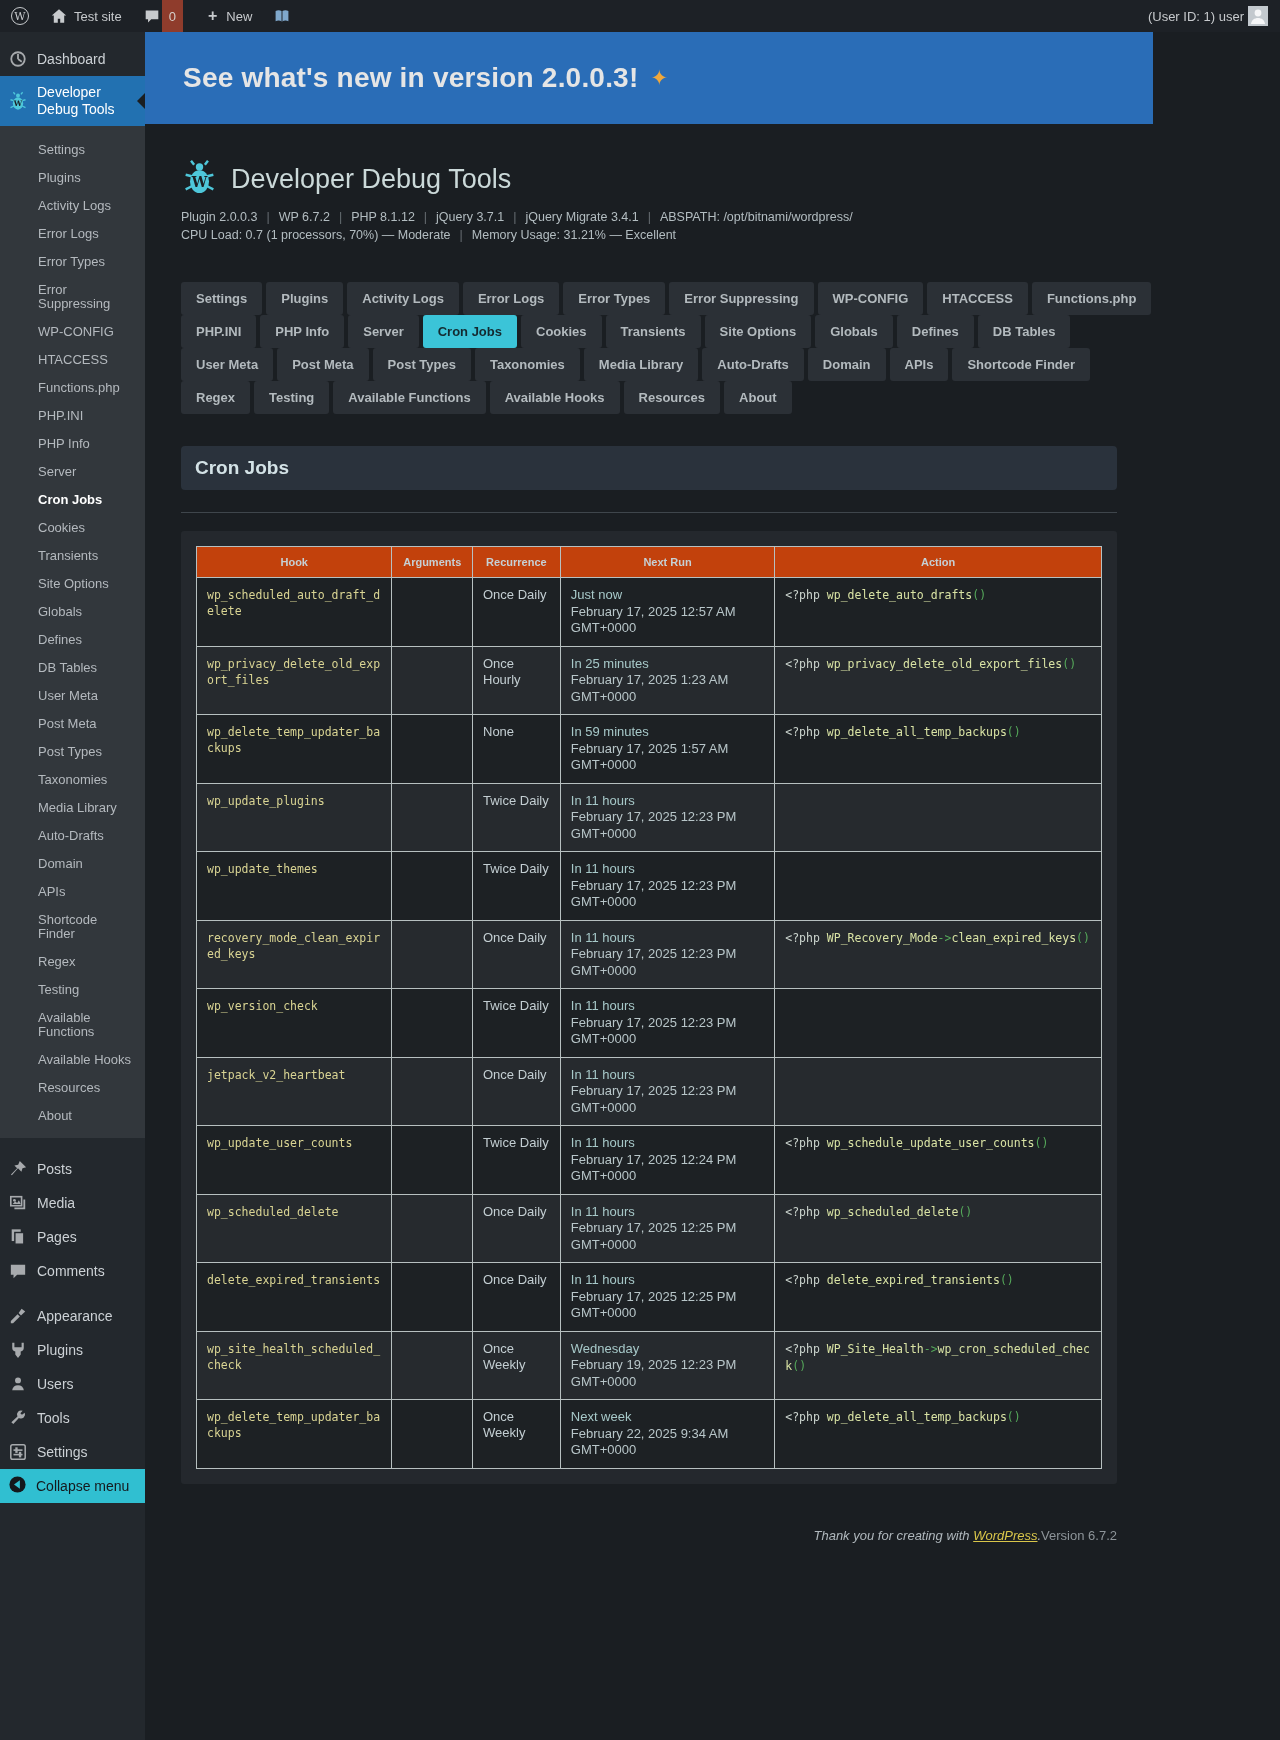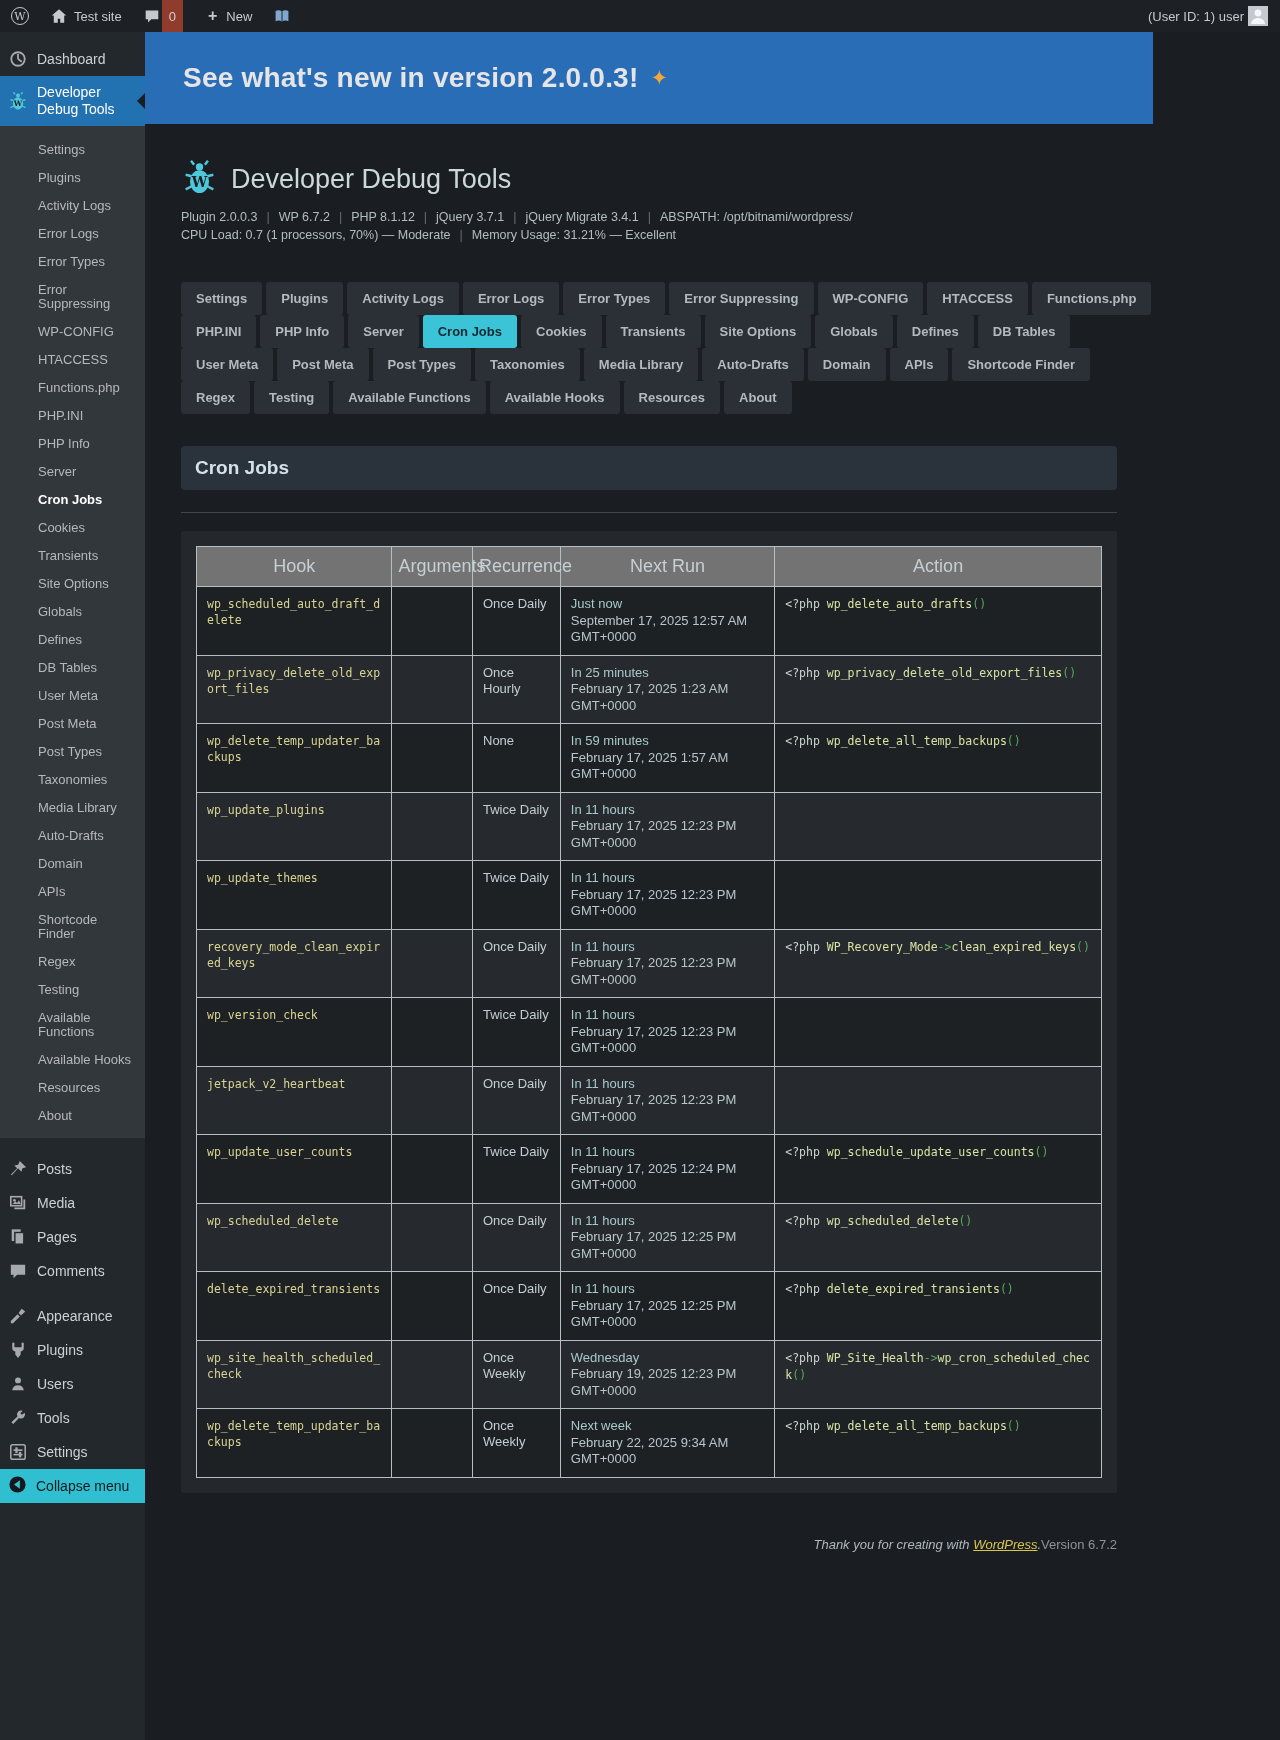--- a/index.html
+++ b/index.html
@@ -71,22 +71,22 @@
 
   #section-box { margin-top:32px; height:44px; background:#2a323c; border-radius:4px;
     display:flex; align-items:center; padding:0 14px; }
   #section-box .sec-title { font-size:19px; font-weight:700; color:#d3e2e6; }
   #section-desc { margin-top:29px; font-size:13px; color:#a9b3b7; }
   #divider { border:none; border-top:1px solid #3f464c; margin:22px 0 0 0; }
 
   #table-card { margin-top:18px; background:#24282d; border-radius:3px; padding:15px; }
   table { width:100%; table-layout:fixed; border-collapse:collapse; }
   th, td { border:1px solid #b7c0c0; }
-  th { padding:9px 6px; font-size:18px; font-weight:400; color:#c6d0d4; text-align:center;
-    background:#737373; }
+  th { padding:9px 6px; font-size:11px; font-weight:700; color:#c6d0d4; text-align:center;
+    background:#c2410c; }
   td { padding:9px 10px; vertical-align:top; }
   tbody tr:nth-child(odd)  { background:#1d2124; }
   tbody tr:nth-child(even) { background:#262a2e; }
   .cell-hook { color:#d9d493; font-family:"DejaVu Sans Mono", monospace; font-size:11.5px;
     line-height:16px; word-break:break-all; }
   .cell-rec { color:#c3ced2; font-size:13px; line-height:16px; }
   .cell-next div { line-height:16.5px; font-size:13px; }
   .nr-rel { color:#a7c9c9; }
   .nr-date, .nr-tz { color:#b8c6c9; }
   .cell-action { font-family:"DejaVu Sans Mono", monospace; font-size:11.5px;
@@ -403,21 +403,21 @@
                 <th>Action</th>
               </tr>
             </thead>
           <tbody id="table-body">
               <tr>
                 <td class="cell-hook">wp_scheduled_auto_draft_delete</td>
                 <td class="cell-args"></td>
                 <td class="cell-rec">Once Daily</td>
                 <td class="cell-next">
                   <div class="nr-rel">Just now</div>
-                  <div class="nr-date">September 17, 2025 12:57 AM</div>
+                  <div class="nr-date">February 17, 2025 12:57 AM</div>
                   <div class="nr-tz">GMT+0000</div>
                 </td>
                 <td class="cell-action"><span class="c-php">&lt;?php </span><span class="c-fn">wp_delete_auto_drafts</span><span class="c-pn">()</span></td>
               </tr>
               <tr>
                 <td class="cell-hook">wp_privacy_delete_old_export_files</td>
                 <td class="cell-args"></td>
                 <td class="cell-rec">Once Hourly</td>
                 <td class="cell-next">
                   <div class="nr-rel">In 25 minutes</div>

